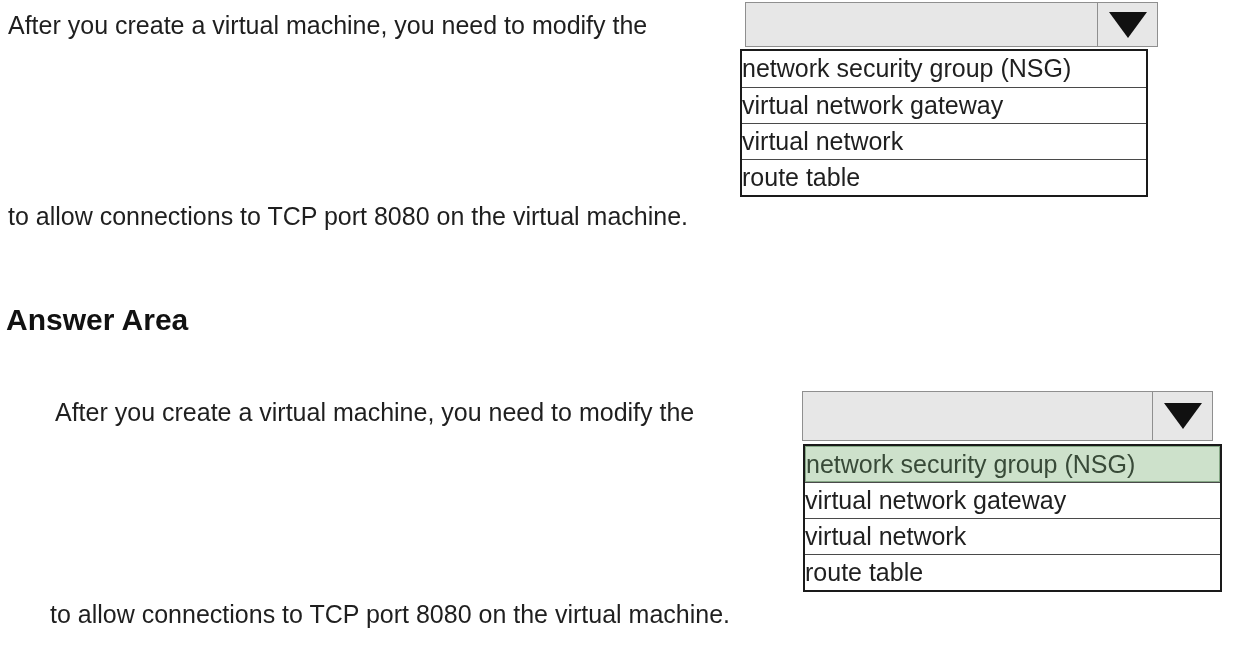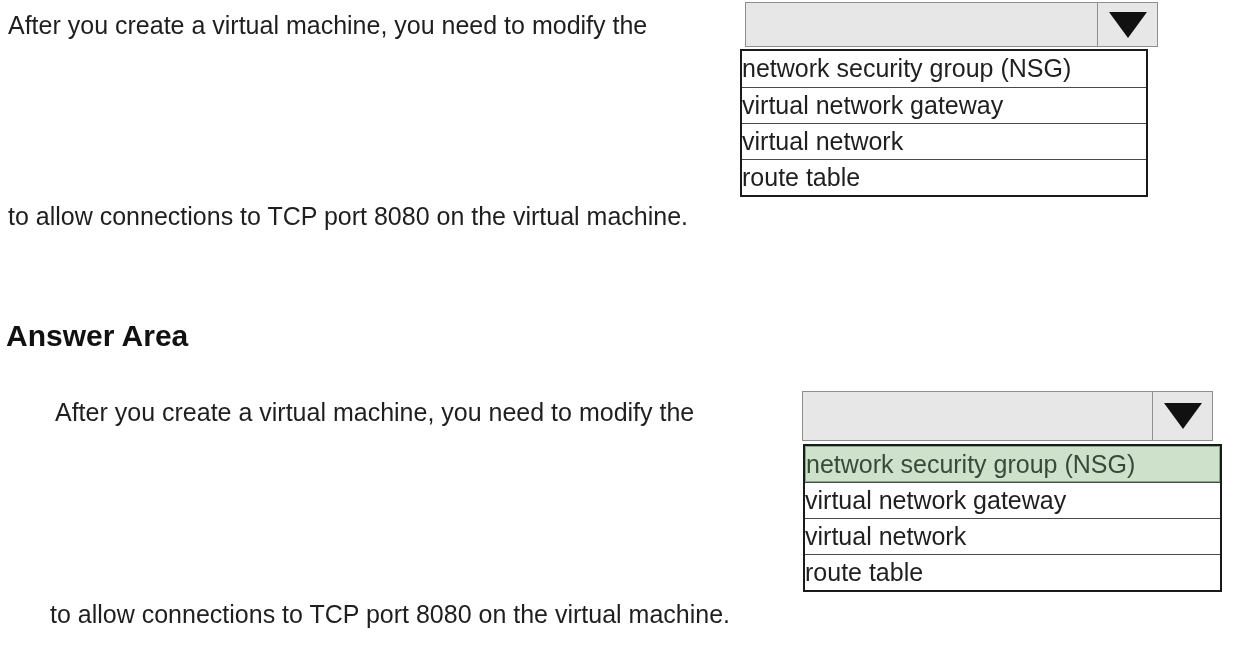--- a/index.html
+++ b/index.html
@@ -98,21 +98,21 @@
     color: var(--highlight-text);
   }
 
   
   #q-prefix   { left: 8px;   top: 10px; }
   #q-field    { left: 745px; top: 2px;   width: 413px; height: 45px; }
   #q-list     { left: 740px; top: 49px;  width: 408px; }
   #q-suffix   { left: 8px;   top: 201px; }
 
   
-  #answer-heading { left: 6px; top: 319px; }
+  #answer-heading { left: 6px; top: 303px; }
   #a-prefix   { left: 55px;  top: 397px; }
   #a-field    { left: 802px; top: 391px; width: 411px; height: 50px; }
   #a-list     { left: 803px; top: 444px; width: 419px; }
   #a-suffix   { left: 50px;  top: 599px; }
 </style>
 </head>
 <body>
 
 <div class="screen">
 

